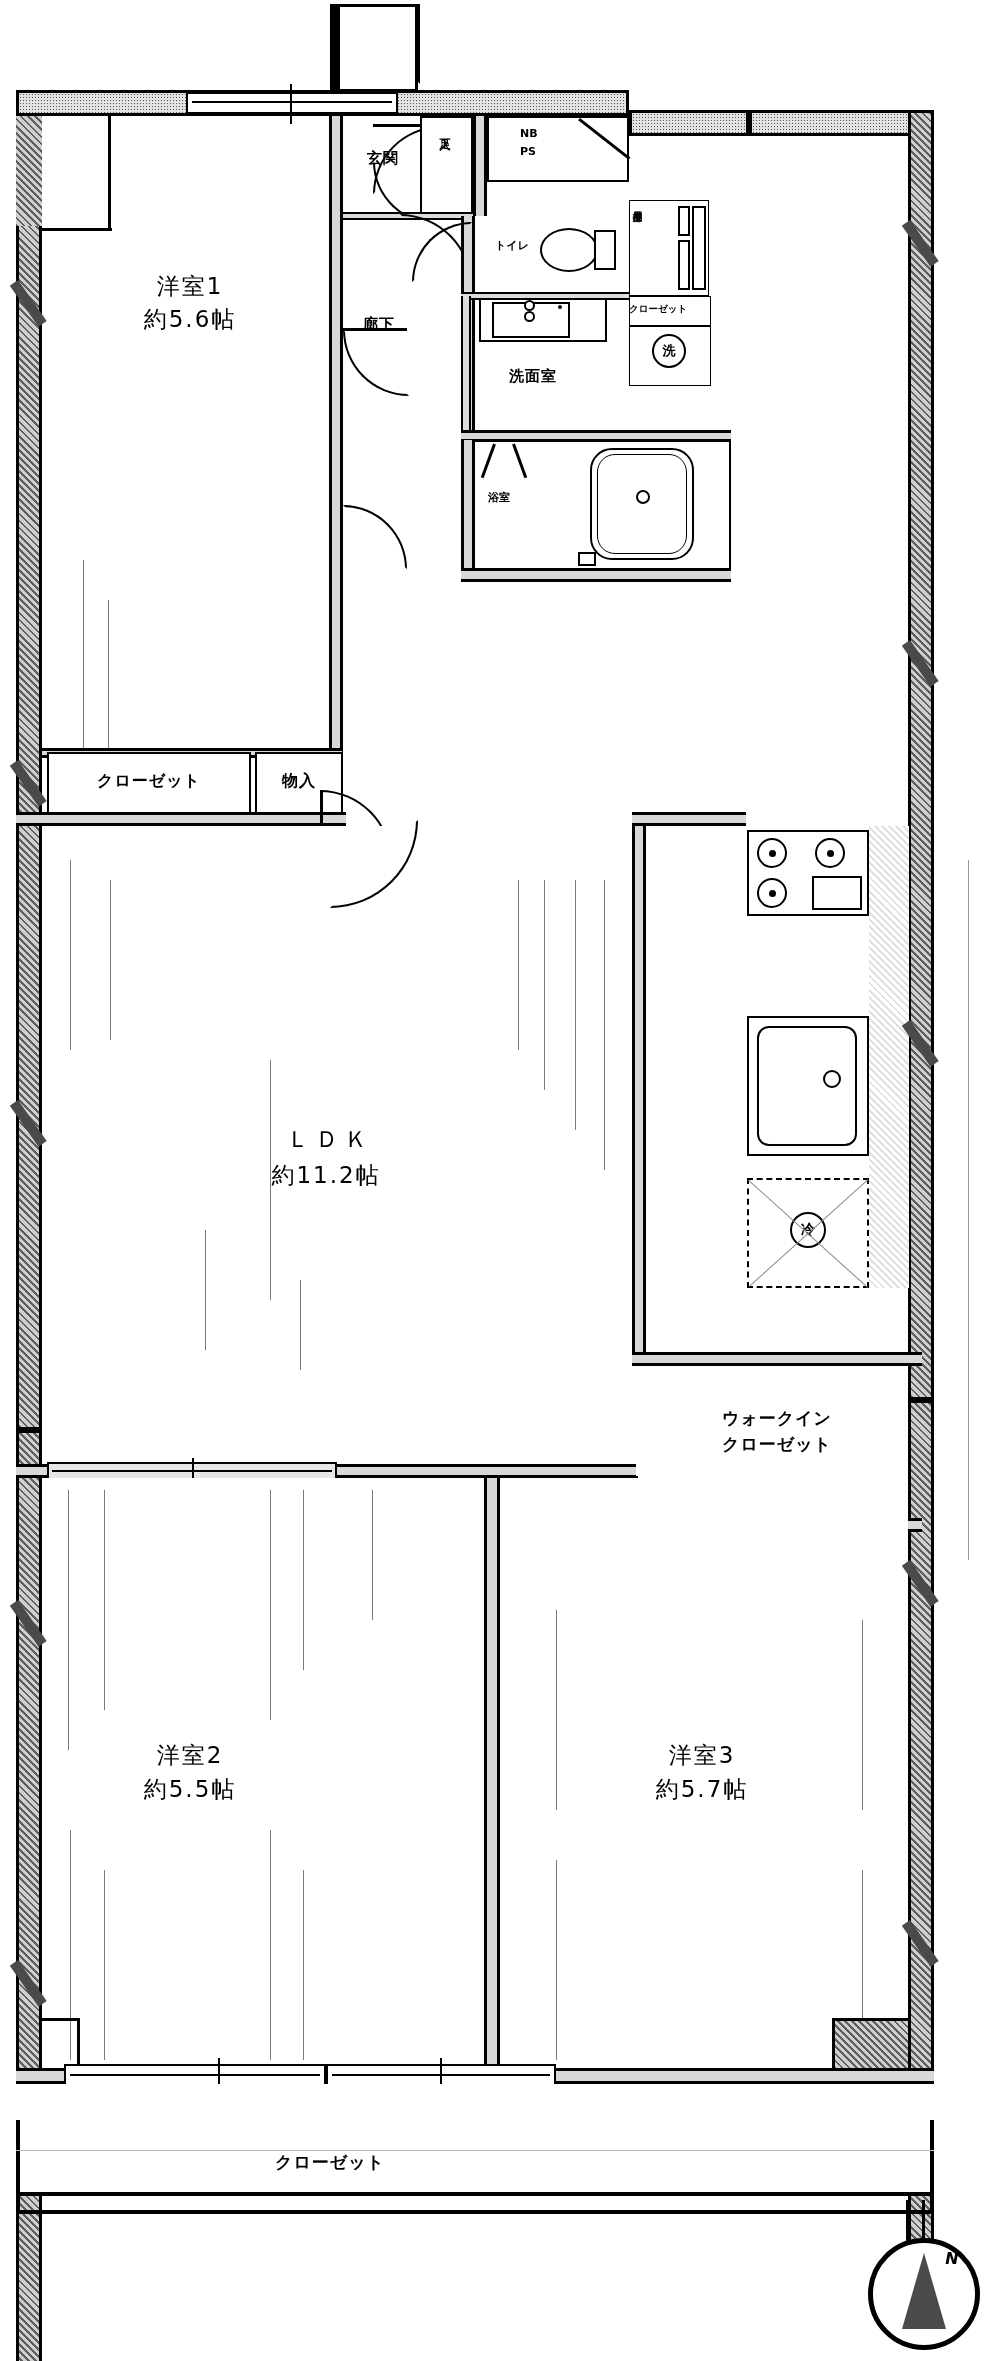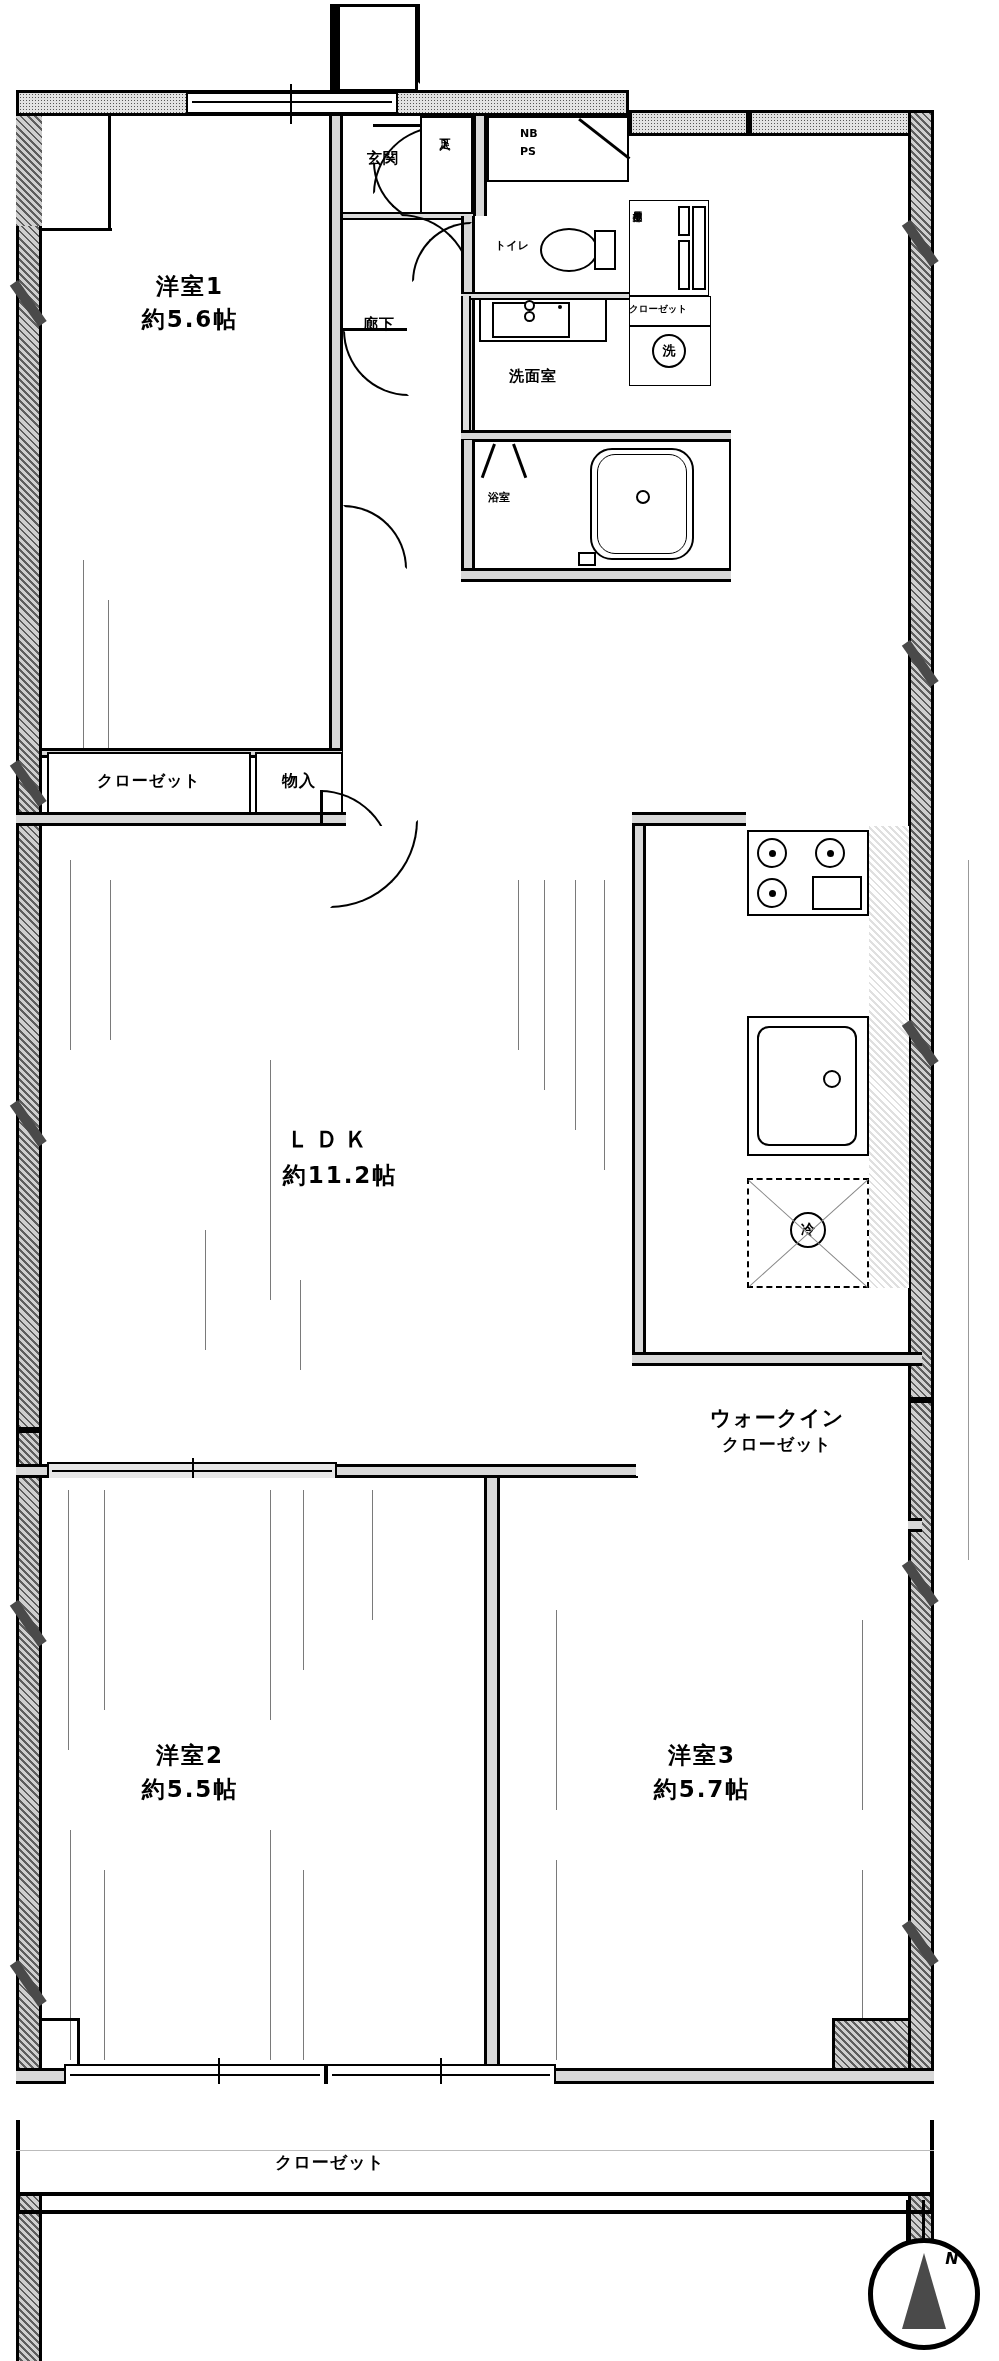--- a/index.html
+++ b/index.html
@@ -28,21 +28,21 @@
        #cfcfcf;
      border:3px solid #000;}
   .dotfill{position:absolute;box-sizing:border-box;
      background-color:#e2e2e2;
      background-image:radial-gradient(#555 0.7px, transparent 0.8px);
      background-size:3px 3px;
      border:3px solid #000;}
 
   
   .lbl{position:absolute;color:#000;text-align:center;line-height:1.18;
-       font-weight:bold;white-space:pre;letter-spacing:.5px;}
+       font-weight:normal;white-space:pre;letter-spacing:.5px;}
   .lbl.room-name{font-size:23px;letter-spacing:2px;}
   .lbl.room-sub{font-size:23px;letter-spacing:2px;}
   .lbl.small{font-size:15px;letter-spacing:1px;font-weight:bold;}
   .lbl.tiny{font-size:11px;letter-spacing:0px;font-weight:bold;}
   .lbl.xtiny{font-size:9.5px;letter-spacing:0px;font-weight:bold;}
   .lbl.vert{writing-mode:vertical-rl;text-orientation:upright;letter-spacing:0px;}
 
   
   .swing{position:absolute;border:2px solid #000;border-radius:50%;
          background:transparent;}
@@ -207,21 +207,21 @@
   <div class="thin" style="left:255px;top:752px;width:88px;height:62px;"></div>
   <div class="lbl small" style="left:255px;top:772px;width:88px;font-size:16px;">物入</div>
 
   <div class="hwall" style="left:16px;top:812px;width:330px;height:14px;"></div>
 
   <div class="swing tr" style="left:320px;top:790px;width:68px;height:68px;border-radius:0 100% 0 0;"></div>
   <div class="leafv" style="left:320px;top:790px;height:70px;"></div>
 
   <div class="room" style="left:42px;top:826px;width:590px;height:640px;"></div>
   <div class="lbl room-name" style="left:240px;top:1126px;width:180px;letter-spacing:6px;">ＬＤＫ</div>
-  <div class="lbl room-sub" style="left:225px;top:1162px;width:230px;">約11.2帖</div>
+  <div class="lbl room-sub" style="left:211px;top:1162px;width:230px;">約11.2帖</div>
 
   <div class="hair" style="left:70px;top:860px;height:190px;"></div>
   <div class="hair" style="left:110px;top:880px;height:160px;"></div>
   <div class="hair" style="left:205px;top:1230px;height:120px;"></div>
   <div class="hair" style="left:270px;top:1060px;height:240px;"></div>
   <div class="hair" style="left:300px;top:1280px;height:90px;"></div>
   <div class="hair" style="left:518px;top:880px;height:170px;"></div>
   <div class="hair" style="left:544px;top:880px;height:210px;"></div>
   <div class="hair" style="left:575px;top:880px;height:250px;"></div>
   <div class="hair" style="left:604px;top:880px;height:290px;"></div>
@@ -247,21 +247,21 @@
   <div class="fix" style="left:747px;top:1178px;width:122px;height:110px;border-style:dashed;"></div>
   <div class="circ" style="left:790px;top:1212px;width:36px;height:36px;"></div>
   <div class="lbl xtiny" style="left:790px;top:1221px;width:36px;font-size:14px;">冷</div>
   <div class="wall" style="left:749px;top:1180px;width:160px;height:1px;transform:rotate(42deg);transform-origin:left top;background:#888;"></div>
   <div class="wall" style="left:749px;top:1286px;width:160px;height:1px;transform:rotate(-42deg);transform-origin:left top;background:#888;"></div>
 
   <div class="hatchfill" style="left:869px;top:826px;width:40px;height:462px;border:none;background:repeating-linear-gradient(45deg, rgba(0,0,0,.12) 0 2px, rgba(0,0,0,0) 2px 5px), #fff;"></div>
 
   <div class="hwall" style="left:632px;top:1352px;width:290px;height:14px;"></div>
   <div class="room" style="left:646px;top:1366px;width:262px;height:154px;"></div>
-  <div class="lbl small" style="left:646px;top:1408px;width:262px;font-size:21px;font-family:Liberation Mono, monospace;">ウォークイン</div>
+  <div class="lbl small" style="left:646px;top:1408px;width:262px;font-size:17px;">ウォークイン</div>
   <div class="lbl small" style="left:646px;top:1434px;width:262px;font-size:17px;">クローゼット</div>
   <div class="hwall" style="left:632px;top:1518px;width:290px;height:14px;"></div>
 
   <div class="swing tl" style="left:772px;top:1528px;width:78px;height:78px;border-radius:100% 0 0 0;"></div>
   <div class="leafv" style="left:848px;top:1528px;height:80px;"></div>
 
   <div class="hwall" style="left:16px;top:1464px;width:620px;height:14px;"></div>
 
   <div class="sash" style="left:47px;top:1462px;width:290px;height:18px;background:#e6e6e6;"></div>
   <div class="sashline" style="left:52px;top:1470px;width:280px;"></div>

